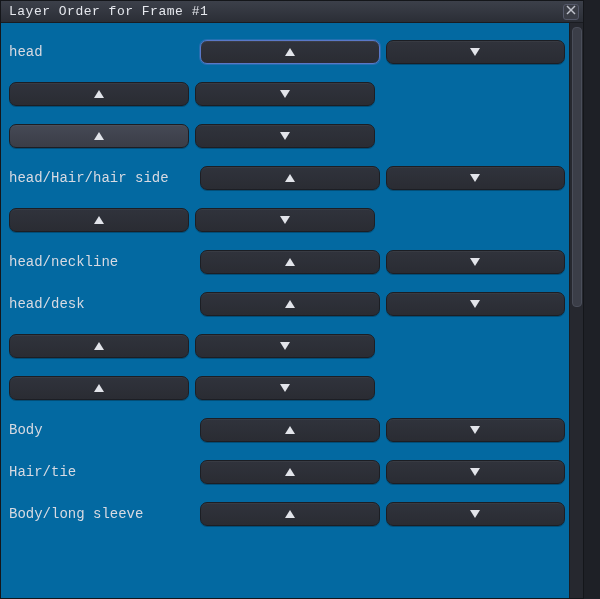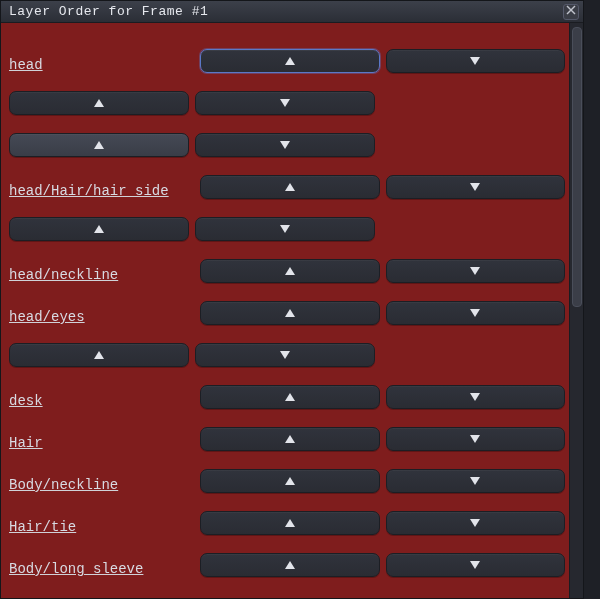--- a/index.html
+++ b/index.html
@@ -9,21 +9,21 @@
     font-family: "Courier New", monospace;
     font-size: 13px;
     color: #d0d2d8;
     -webkit-font-smoothing: none;
     font-smooth: never;
   }
 
   .window {
     width: 584px;
     height: 599px;
-    background: #7f1d1d;
+    background: #0369a1;
     border: 1px solid #14161a;
     display: flex;
     flex-direction: column;
   }
 
   .titlebar {
     height: 22px;
     background: linear-gradient(#3c404a, #2b2e36);
     border-bottom: 1px solid #1a1c21;
     display: flex;
@@ -57,24 +57,23 @@
   }
 
   .list {
     flex: 1;
     overflow: hidden;
     padding: 8px 4px 0 8px;
   }
 
   .row {
     display: flex;
-    align-items: flex-end;
+    align-items: center;
     height: 42px;
     gap: 6px;
-    text-decoration: underline;
   }
 
   .label {
     width: 186px;
     color: #d8dae2;
     font-family: "Courier New", monospace;
     font-size: 14px;
     white-space: nowrap;
     overflow: hidden;
   }
@@ -206,72 +205,58 @@
                 <polygon points="5,0 10,8 0,8"></polygon>
               </svg></span>
           </div>
           <div class="btn">
             <span><svg viewBox="0 0 10 8">
                 <polygon points="0,0 10,0 5,8"></polygon>
               </svg></span>
           </div>
         </div>
         <div class="row">
-          <div class="label">head/eyes</div>
-          <div class="btn">
-            <span><svg viewBox="0 0 10 8">
-                <polygon points="5,0 10,8 0,8"></polygon>
-              </svg></span>
-          </div>
-          <div class="btn">
-            <span><svg viewBox="0 0 10 8">
-                <polygon points="0,0 10,0 5,8"></polygon>
-              </svg></span>
-          </div>
-        </div>
-        <div class="row">
-          <div class="btn">
-            <span><svg viewBox="0 0 10 8">
-                <polygon points="5,0 10,8 0,8"></polygon>
-              </svg></span>
-          </div>
-          <div class="btn">
-            <span><svg viewBox="0 0 10 8">
-                <polygon points="0,0 10,0 5,8"></polygon>
-              </svg></span>
-          </div>
-        </div>
-        <div class="row">
-          <div class="label">desk</div>
-          <div class="btn">
-            <span><svg viewBox="0 0 10 8">
-                <polygon points="5,0 10,8 0,8"></polygon>
-              </svg></span>
-          </div>
-          <div class="btn">
-            <span><svg viewBox="0 0 10 8">
-                <polygon points="0,0 10,0 5,8"></polygon>
-              </svg></span>
-          </div>
-        </div>
-        <div class="row">
-          <div class="label">Hair</div>
-          <div class="btn">
-            <span><svg viewBox="0 0 10 8">
-                <polygon points="5,0 10,8 0,8"></polygon>
-              </svg></span>
-          </div>
-          <div class="btn">
-            <span><svg viewBox="0 0 10 8">
-                <polygon points="0,0 10,0 5,8"></polygon>
-              </svg></span>
-          </div>
-        </div>
-        <div class="row">
-          <div class="label">Body/neckline</div>
+          <div class="label">head/desk</div>
+          <div class="btn">
+            <span><svg viewBox="0 0 10 8">
+                <polygon points="5,0 10,8 0,8"></polygon>
+              </svg></span>
+          </div>
+          <div class="btn">
+            <span><svg viewBox="0 0 10 8">
+                <polygon points="0,0 10,0 5,8"></polygon>
+              </svg></span>
+          </div>
+        </div>
+        <div class="row">
+          <div class="btn">
+            <span><svg viewBox="0 0 10 8">
+                <polygon points="5,0 10,8 0,8"></polygon>
+              </svg></span>
+          </div>
+          <div class="btn">
+            <span><svg viewBox="0 0 10 8">
+                <polygon points="0,0 10,0 5,8"></polygon>
+              </svg></span>
+          </div>
+        </div>
+        <div class="row">
+          <div class="btn">
+            <span><svg viewBox="0 0 10 8">
+                <polygon points="5,0 10,8 0,8"></polygon>
+              </svg></span>
+          </div>
+          <div class="btn">
+            <span><svg viewBox="0 0 10 8">
+                <polygon points="0,0 10,0 5,8"></polygon>
+              </svg></span>
+          </div>
+        </div>
+        <div class="row">
+          <div class="label">Body</div>
           <div class="btn">
             <span><svg viewBox="0 0 10 8">
                 <polygon points="5,0 10,8 0,8"></polygon>
               </svg></span>
           </div>
           <div class="btn">
             <span><svg viewBox="0 0 10 8">
                 <polygon points="0,0 10,0 5,8"></polygon>
               </svg></span>
           </div>

